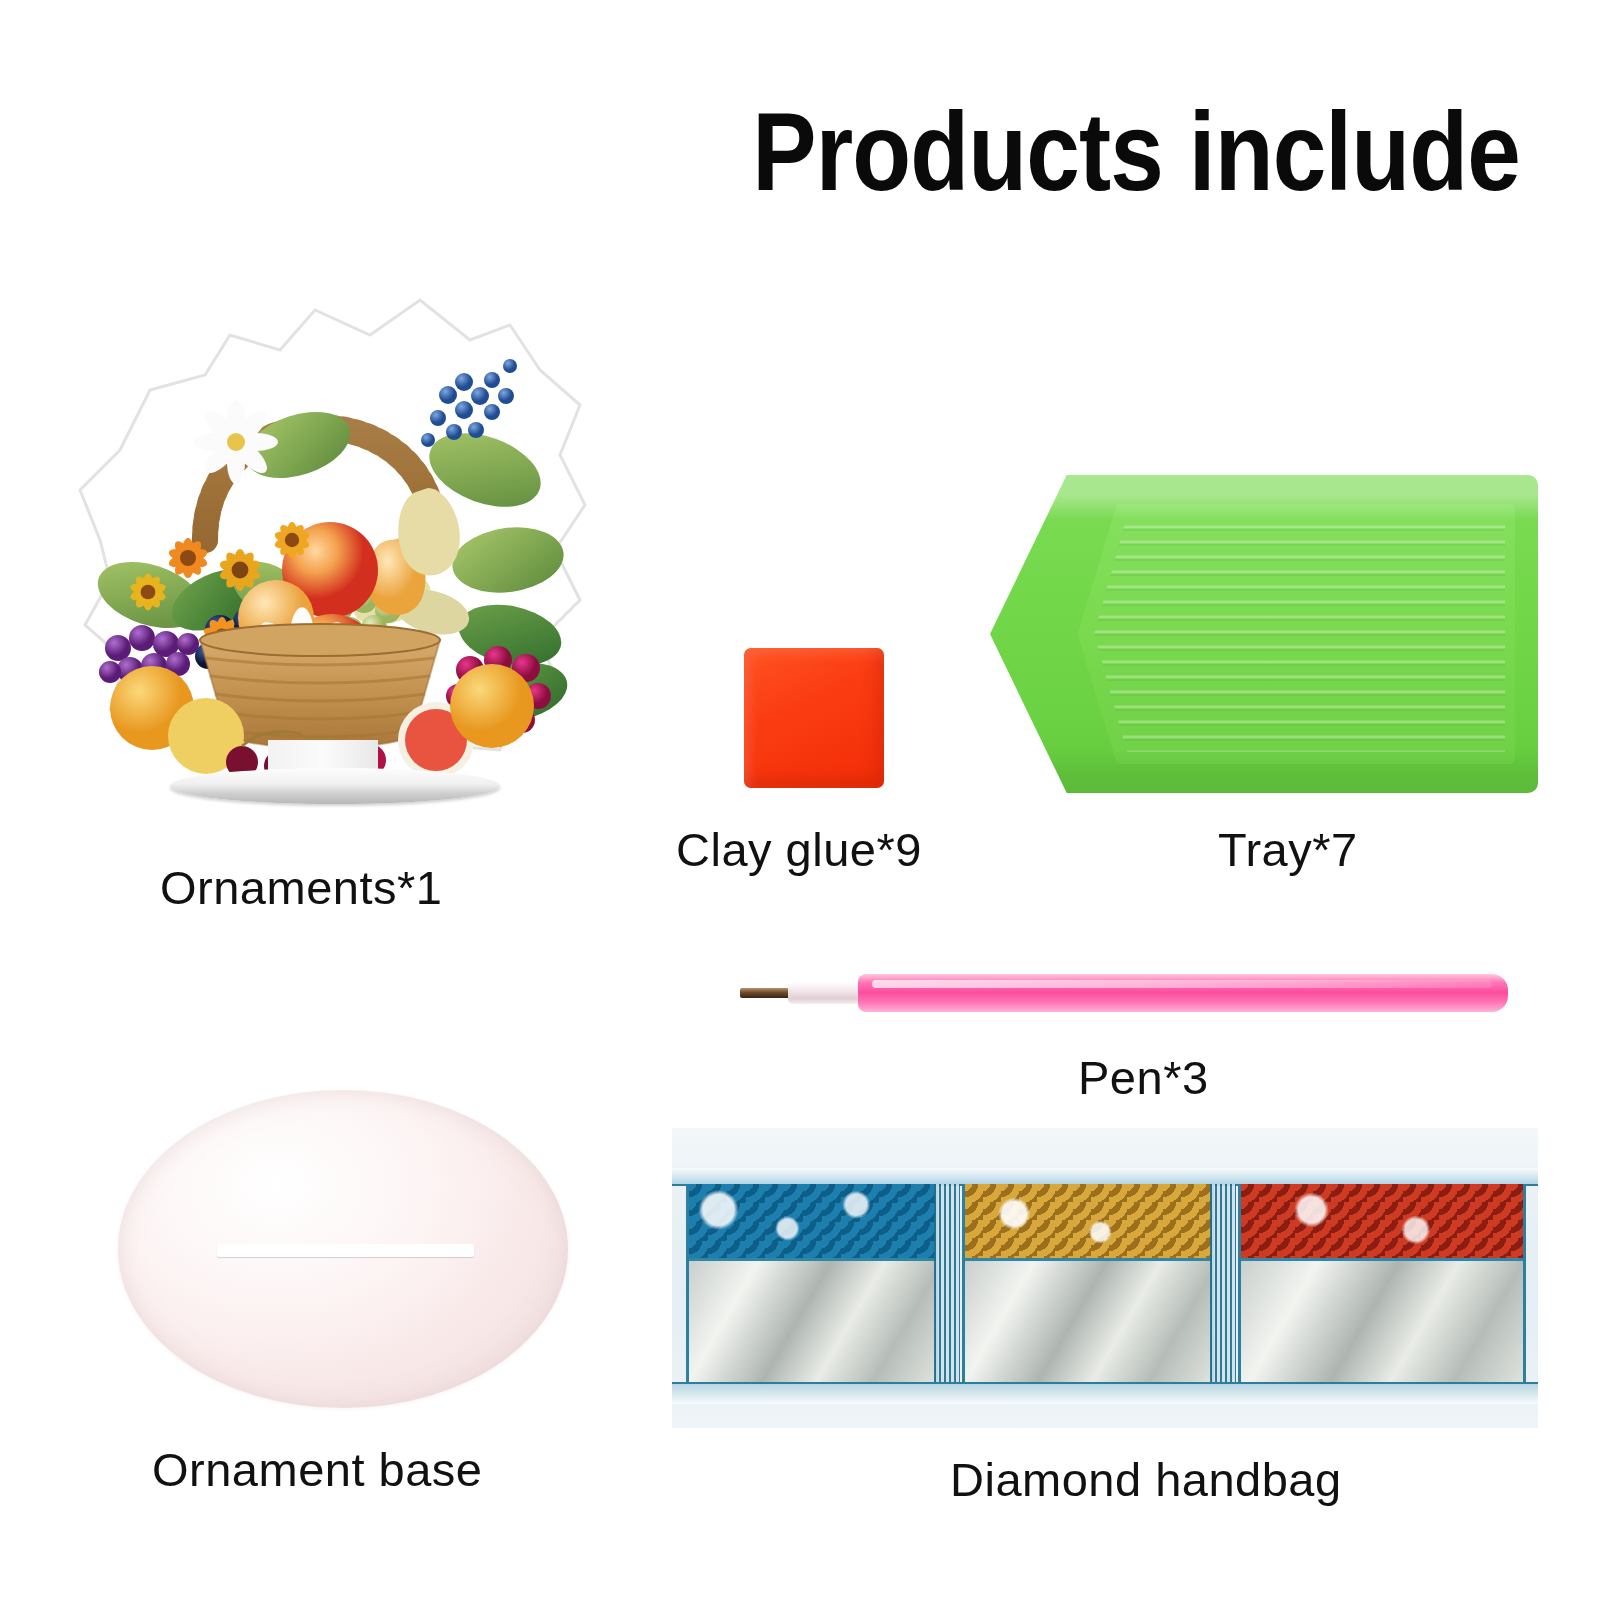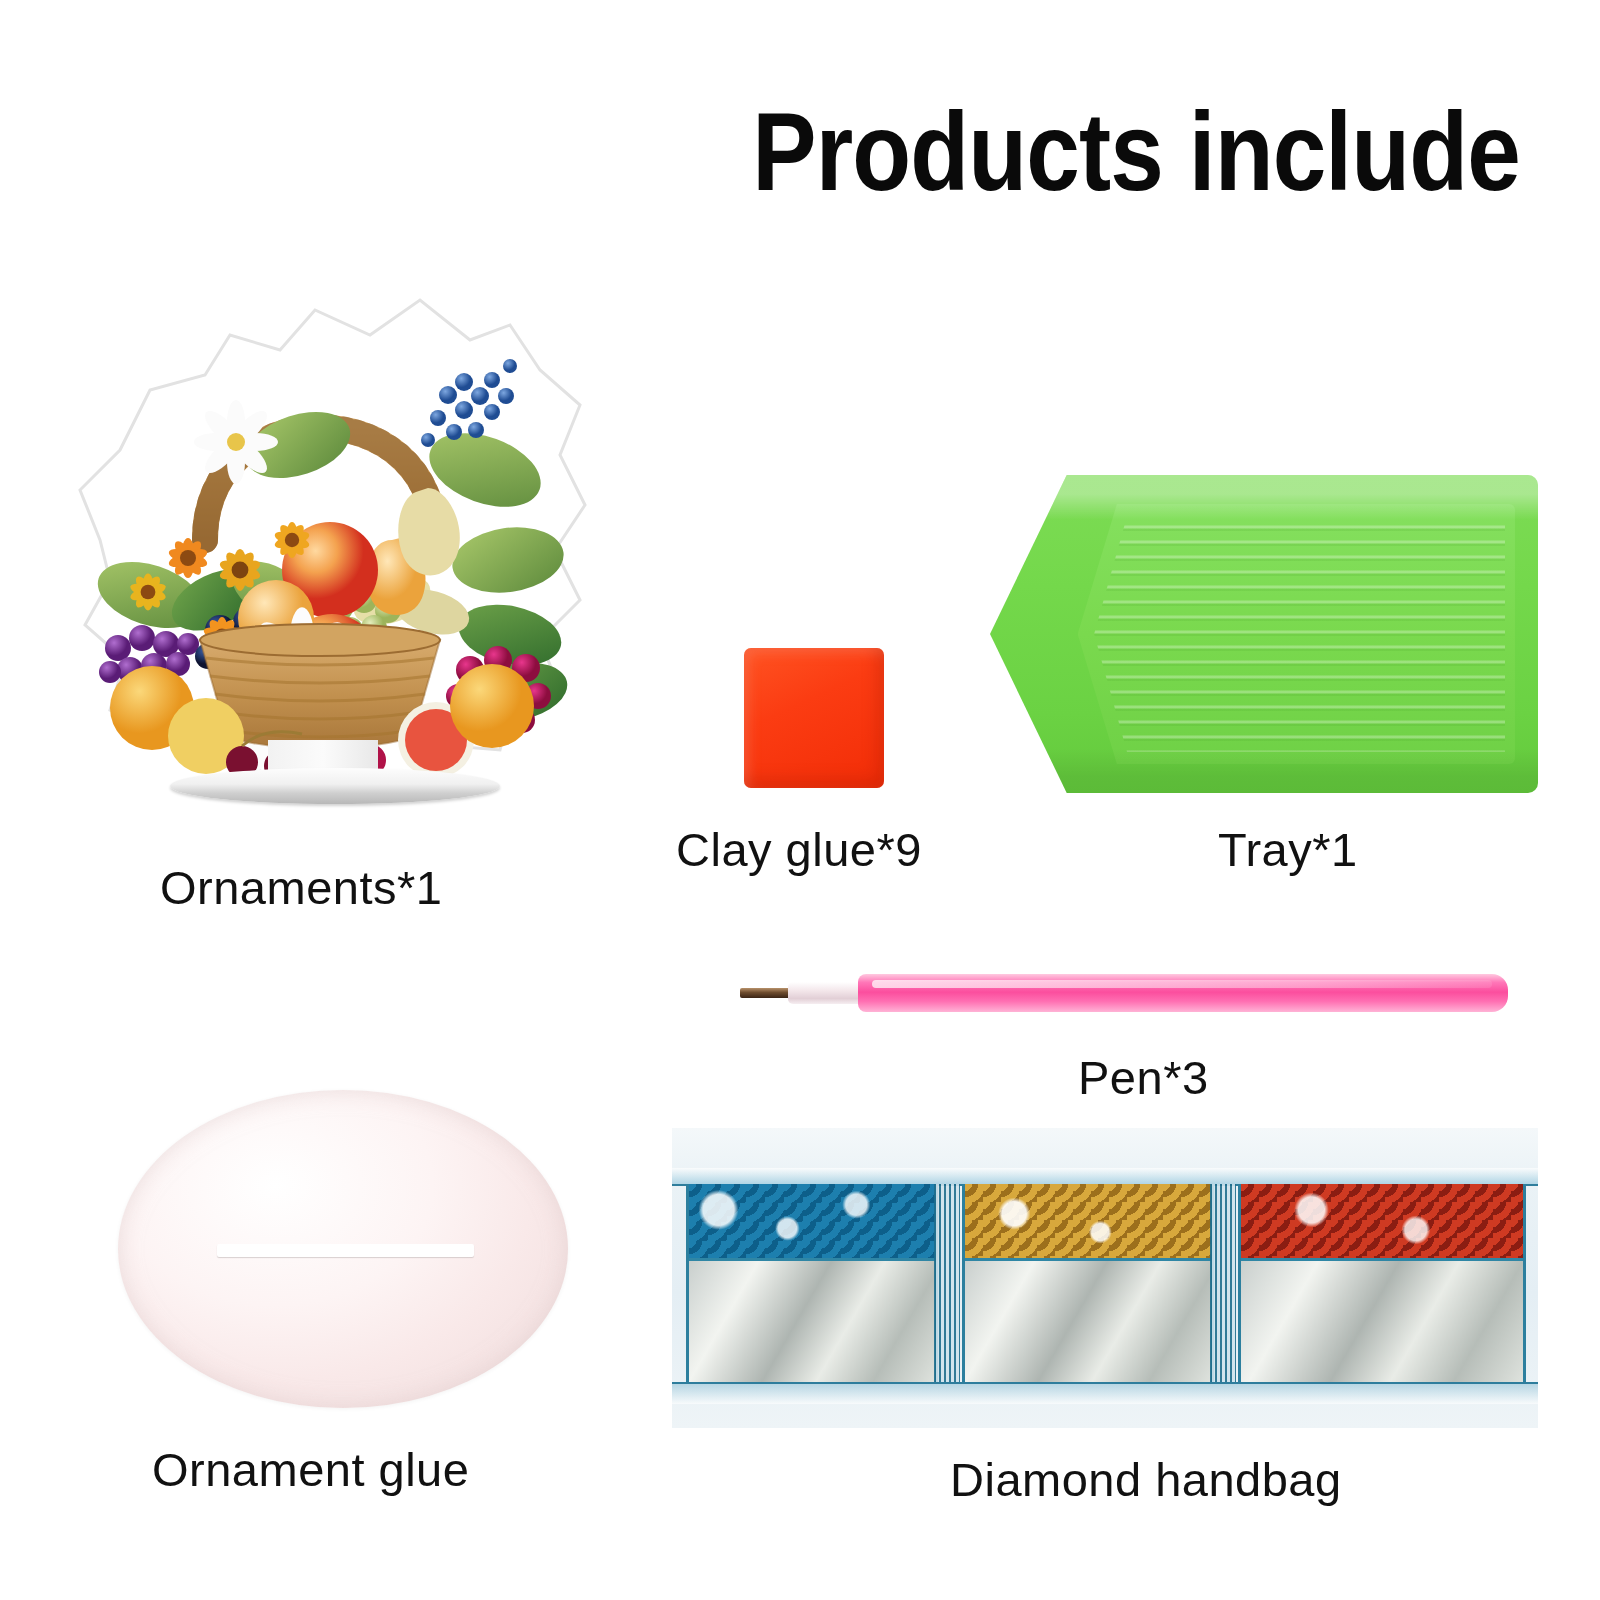--- a/index.html
+++ b/index.html
@@ -569,35 +569,35 @@
   <div class="glue-square"></div>
 </div>
 <div class="caption" style="left:676px; top:822px;">Clay glue*9</div>
 
 <div id="tray-figure">
   <div class="tray-body"></div>
   <div class="tray-inner"></div>
   <div class="tray-grooves"></div>
   <div class="tray-rim-hl"></div>
 </div>
-<div class="caption" style="left:1218px; top:822px;">Tray*1</div>
+<div class="caption" style="left:1218px; top:822px;">Tray*7</div>
 
 <div id="pen-figure">
   <div class="pen-tip"></div>
   <div class="pen-ferrule"></div>
   <div class="pen-barrel"></div>
   <div class="pen-gloss"></div>
 </div>
 <div class="caption" style="left:1078px; top:1050px;">Pen*3</div>
 
 <div id="ornament-base-figure">
   <div class="base-oval"></div>
   <div class="base-slot"></div>
 </div>
-<div class="caption" style="left:152px; top:1442px;">Ornament glue</div>
+<div class="caption" style="left:152px; top:1442px;">Ornament base</div>
 
 <div id="handbag-figure">
   <div class="bag-outer"></div>
   <div class="bag-topedge"></div>
 
   <div class="bag-cell" style="left:14px; width:246px;">
     <div class="stones blue"></div>
     <div class="foil"></div>
   </div>
   <div class="bag-zip" style="left:262px;"></div>

